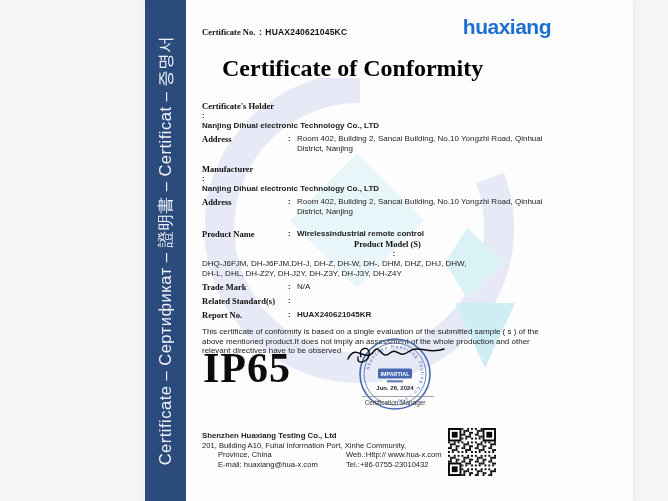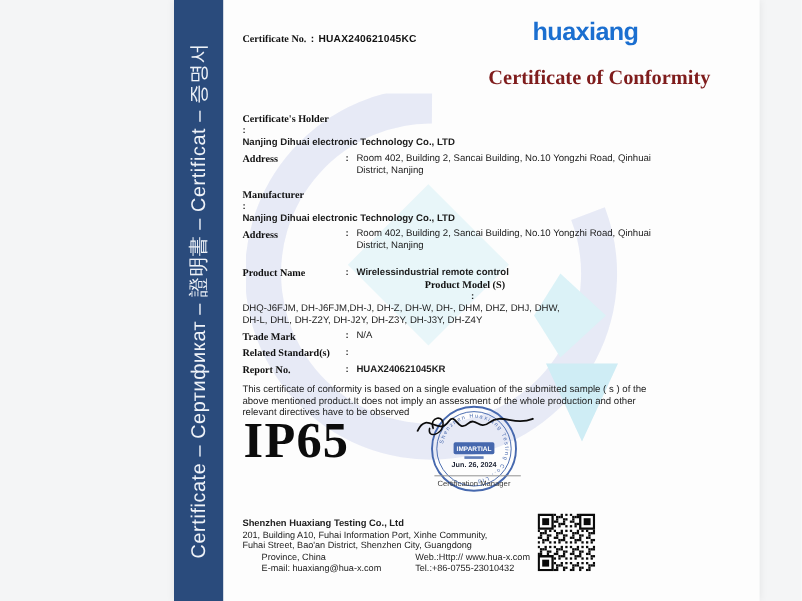--- a/index.html
+++ b/index.html
@@ -27,28 +27,28 @@
   
   .watermark{position:absolute;left:60px;top:78px;pointer-events:none;}
   
   .content{position:absolute;left:57px;top:0;width:390px;}
   .hdr{display:flex;align-items:flex-end;padding-top:16px;}
   .certno{display:flex;font-size:8.5px;line-height:11px;margin-top:5px;}
   .certno .lbl{font-family:"Liberation Serif",serif;font-weight:bold;color:#111;}
   .certno .colon{width:10px;text-align:center;font-weight:bold;color:#111;}
   .certno .val{font-weight:bold;color:#111;letter-spacing:.2px;}
   .logo{
-    margin-left:auto;margin-right:60px;
+    margin-left:auto;margin-right:41px;
     font-size:21px;font-weight:bold;color:#1b6fd0;
     letter-spacing:-.5px;line-height:22px;
   }
   .title{
-    margin:17px 0 0 20px;text-align:right;
+    margin:17px 0 0 20px;text-align:left;
     font-family:"Liberation Serif",serif;font-weight:bold;
-    font-size:17px;color:#7f1d1d;
+    font-size:24px;color:#000000;
   }
   
   .fields{margin-top:19px;position:relative;}
   .row{display:flex;font-size:8px;line-height:10px;color:#1c1c1c;}
   .row .lbl{
     width:86px;flex:none;
     font-family:"Liberation Serif",serif;font-weight:bold;font-size:8.5px;color:#0f0f0f;
   }
   .row .colon{width:9px;flex:none;text-align:left;font-weight:bold;}
   .row .val{width:272px;}
@@ -178,21 +178,20 @@
     <text x="65" y="55.5" font-size="6" font-weight="bold" fill="#1d2334" text-anchor="middle">Jun. 26, 2024</text>
     <path d="M18,25 C26,8 35,30 44,17 C50,9 51,27 60,19 C67,13 69,25 78,18 C88,10 98,21 114,15" fill="none" stroke="#0b0b0b" stroke-width="1.5" stroke-linecap="round"></path>
     <path d="M31,23 C27,13 41,11 39,21 C37,29 26,31 28,23" fill="none" stroke="#0b0b0b" stroke-width="1.3" stroke-linecap="round"></path>
     <line x1="32" y1="62.5" x2="104" y2="62.5" stroke="#8d8d8d" stroke-width="0.8"></line>
     <text x="65" y="71" font-size="6.4" fill="#3a3a3a" text-anchor="middle">Certification Manager</text>
   </svg>
 
   <div class="footer">
     <div class="fname">Shenzhen Huaxiang Testing Co., Ltd</div>
     <div>201, Building A10, Fuhai Information Port, Xinhe Community,</div>
-    <div>Fuhai Street, Bao'an District, Shenzhen City, Guangdong</div>
     <div class="fline">
       <span class="l">Province, China</span>
       <span>Web.:Http:// www.hua-x.com</span>
     </div>
     <div class="fline">
       <span class="l">E-mail: huaxiang@hua-x.com</span>
       <span>Tel.:+86-0755-23010432</span>
     </div>
   </div>
 

